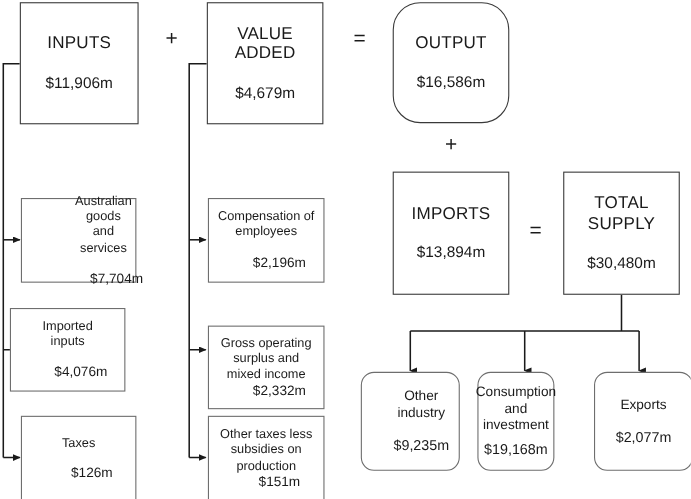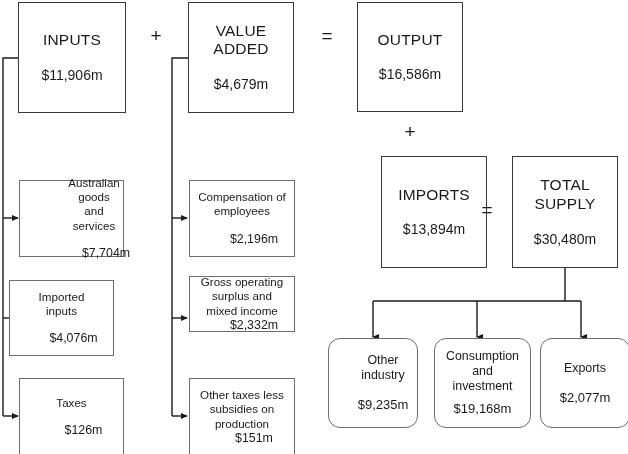--- a/index.html
+++ b/index.html
@@ -119,28 +119,28 @@
   <div class="op" style="left:148px; top:26px; width:16px;">+</div>
 
   <div class="box dark lvl1" style="left:188px; top:2px; width:106px; height:111px;">
     <span class="title">VALUE
 ADDED</span>
     <span class="value">$4,679m</span>
   </div>
 
   <div class="op" style="left:319px; top:26px; width:16px;">=</div>
 
-  <div class="box dark lvl1" style="left:357px; top:2px; width:106px; height:110px;">
+  <div class="box dark lvl1" style="left:357px; top:2px; width:106px; height:110px;border-radius:25px;">
     <span class="title">OUTPUT</span>
     <span class="value">$16,586m</span>
   </div>
 
   <div class="op" style="left:402px; top:122px; width:16px;">+</div>
 
-  <div class="box dark lvl1" style="left:357px; top:156px; width:106px; height:112px;margin-left:24px;">
+  <div class="box dark lvl1" style="left:357px; top:156px; width:106px; height:112px;">
     <span class="title">IMPORTS</span>
     <span class="value">$13,894m</span>
   </div>
 
   <div class="op" style="left:479px; top:200px; width:16px;">=</div>
 
   <div class="box dark lvl1" style="left:512px; top:156px; width:106px; height:112px;">
     <span class="title">TOTAL
 SUPPLY</span>
     <span class="value">$30,480m</span>
@@ -162,41 +162,41 @@
     <span class="title">Taxes</span>
     <span class="value">$126m</span>
   </div>
 
   <div class="box lvl2" style="left:189px; top:180px; width:106px; height:77px;">
     <span class="title">Compensation of
 employees</span>
     <span class="value">$2,196m</span>
   </div>
 
-  <div class="box lvl2 tight" style="left:189px; top:276px; width:106px; height:56px;">
+  <div class="box lvl2 tight" style="left:189px; top:296px; width:106px; height:76px;">
     <span class="title">Gross operating
 surplus and
 mixed income</span>
     <span class="value">$2,332m</span>
   </div>
 
   <div class="box lvl2 tight" style="left:189px; top:378px; width:106px; height:78px;">
     <span class="title">Other taxes less
 subsidies on
 production</span>
     <span class="value">$151m</span>
   </div>
 
   <div class="box rounded lvl3" style="left:328px; top:338px; width:90px; height:90px;padding-left:20px;">
     <span class="title">Other
 industry</span>
     <span class="value">$9,235m</span>
   </div>
 
-  <div class="box rounded lvl3 tight3" style="left:434px; top:338px; width:97px; height:90px;">
+  <div class="box rounded lvl3 tight3" style="left:434px; top:338px; width:70px; height:90px;">
     <span class="title">Consumption
 and
 investment</span>
     <span class="value">$19,168m</span>
   </div>
 
   <div class="box rounded lvl3" style="left:540px; top:338px; width:90px; height:90px;">
     <span class="title">Exports</span>
     <span class="value">$2,077m</span>
   </div>

